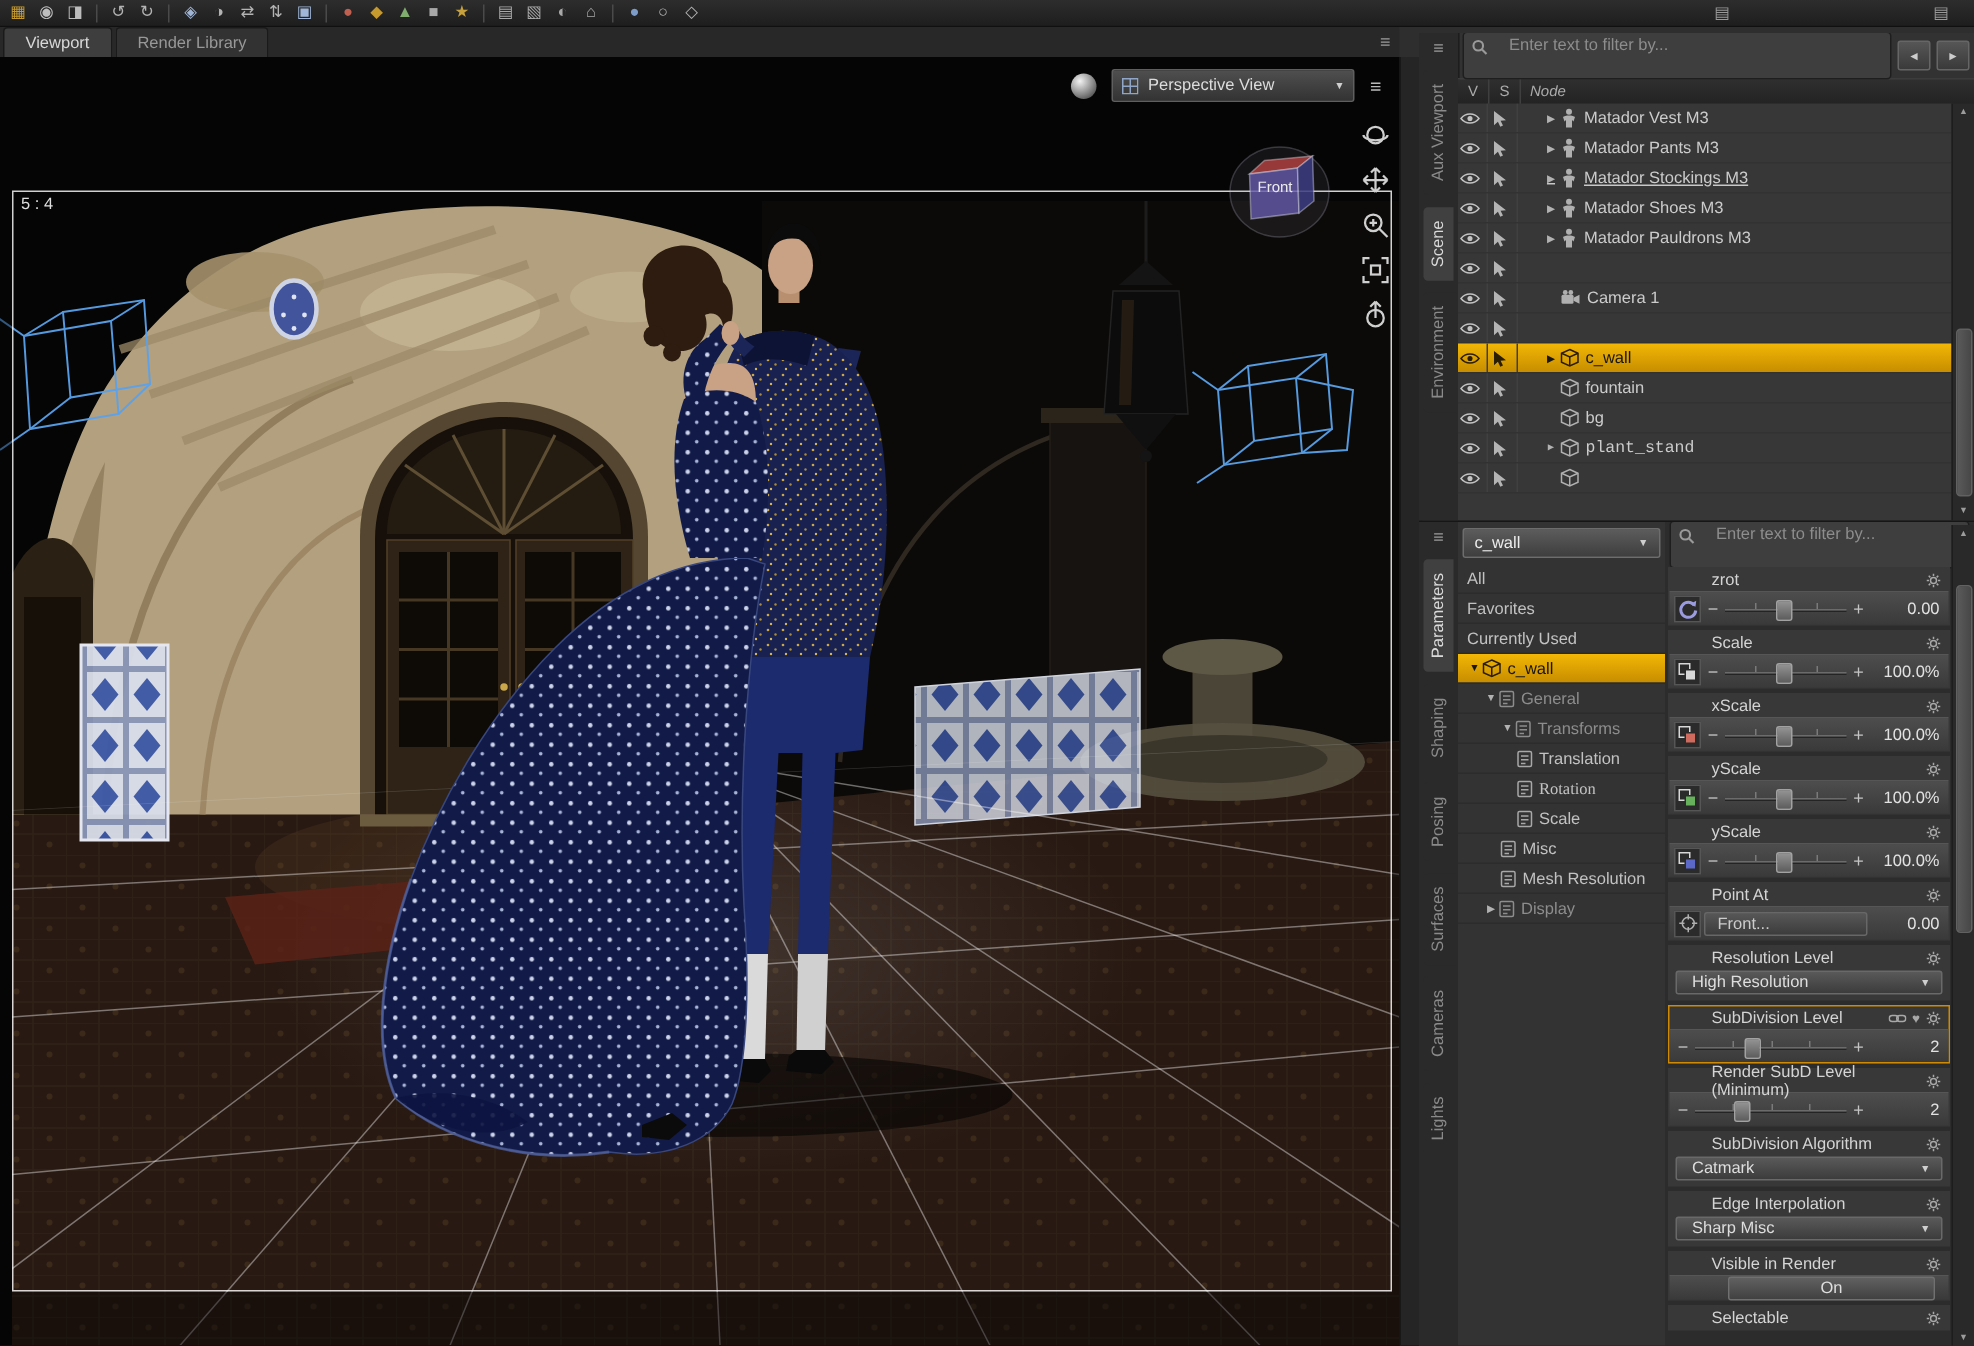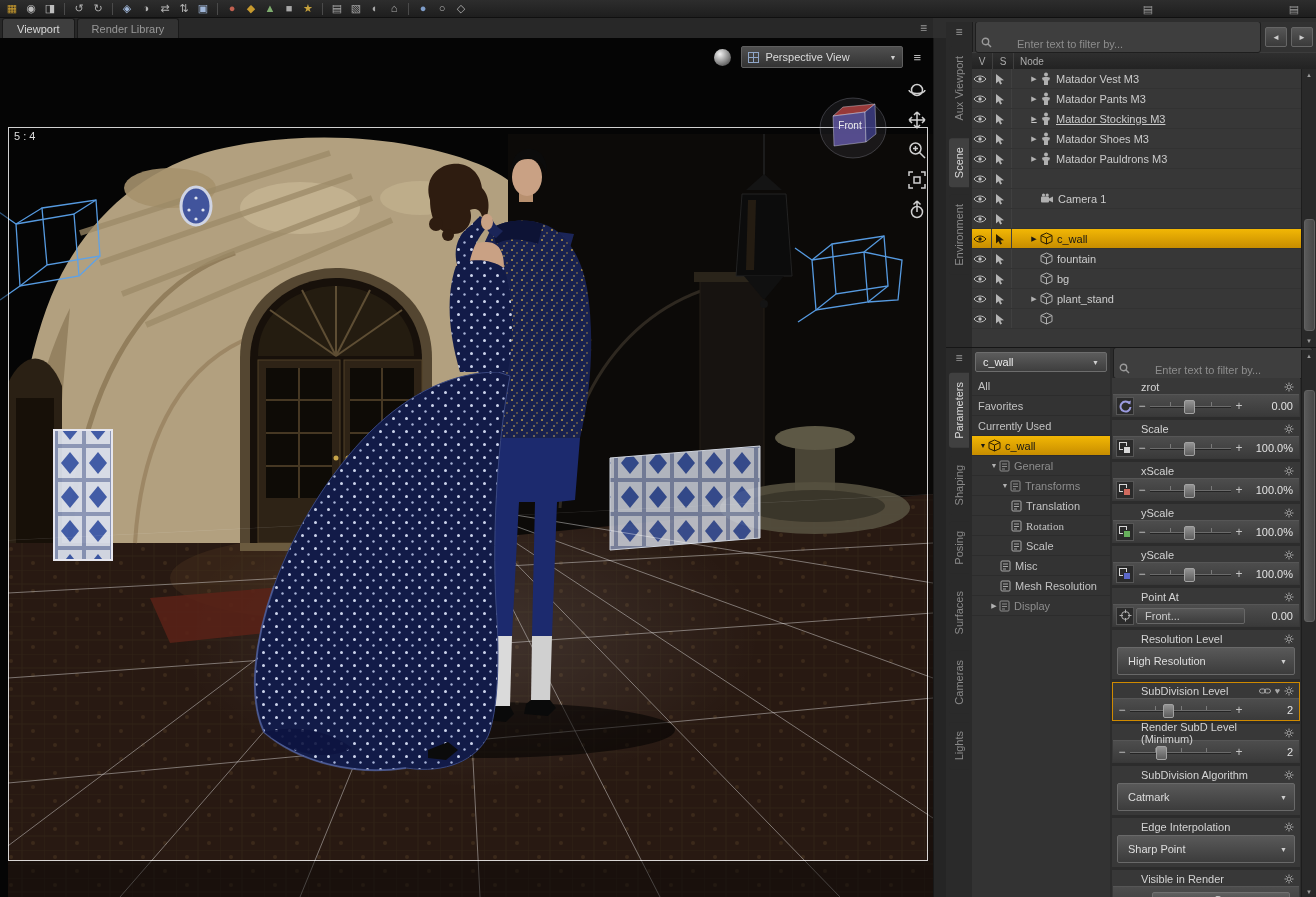--- a/index.html
+++ b/index.html
@@ -54,34 +54,34 @@
   #scene-panel{left:946px;top:22px;width:370px;height:325px;}
   #params-panel{left:946px;top:347px;width:370px;height:550px;border-top:1px solid #161616;}
   .side-strip{position:absolute;left:0;top:0;width:26px;height:100%;background:#2a2a2a;
               border-right:1px solid #1d1d1d;display:flex;flex-direction:column;align-items:center;}
   .strip-menu{color:#9a9a9a;font-size:12px;margin:3px 0 8px;}
   .vtab{writing-mode:vertical-rl;transform:rotate(180deg);padding:9px 4px;color:#8a8a8a;
         font-size:11px;background:#2a2a2a;margin-bottom:8px;border-radius:0 3px 3px 0;white-space:nowrap;}
   .vtab.active{background:#404040;color:#dadada;}
 
   .filter-row{display:flex;align-items:center;gap:4px;padding:5px 3px;height:30px;box-sizing:border-box;}
-  .search-box{flex:1;display:flex;align-items:flex-start;background:#3e3e3e;border:1px solid #1e1e1e;
-              border-radius:3px;height:20px;padding:15px 5px;gap:23px;box-sizing:border-box;}
+  .search-box{flex:1;display:flex;align-items:flex-end;background:#3e3e3e;border:1px solid #1e1e1e;
+              border-radius:3px;height:20px;padding:15px 5px;gap:12px;box-sizing:border-box;}
   .search-box input{flex:1;min-width:0;background:transparent;border:none;outline:none;color:#c0c0c0;
               font-size:11px;font-family:"Liberation Sans",sans-serif;}
   .search-box input::placeholder{color:#8d8d8d;}
   .fbtn{width:22px;height:20px;background:linear-gradient(#565656,#3a3a3a);border:1px solid #666;
         border-radius:2px;color:#cdcdcd;font-size:8px;display:flex;align-items:center;justify-content:center;box-sizing:border-box;}
 
   
   .scene-content{position:absolute;left:26px;top:0;right:0;bottom:0;}
   .tree-header{display:flex;height:17px;background:linear-gradient(#2f2f2f,#222222);
                border-top:1px solid #3c3c3c;border-bottom:1px solid #191919;color:#ababab;font-size:10px;}
   .th-v,.th-s{width:20px;text-align:center;border-right:1px solid #3f3f3f;line-height:17px;}
-  .th-node{flex:1;padding-left:6px;line-height:17px;}
+  .th-node{flex:1;padding-left:6px;line-height:17px;font-style:italic;}
   .tree-rows{position:absolute;left:0;right:14px;top:47px;bottom:0;overflow:hidden;background:#373737;}
   .srow{display:flex;align-items:center;height:20px;border-bottom:1px solid #323232;box-sizing:border-box;}
   .cellv,.cells{width:20px;height:100%;display:flex;justify-content:center;align-items:center;
                 border-right:1px solid #404040;box-sizing:border-box;}
   .cellmain{flex:1;display:flex;align-items:center;height:100%;}
   .arrow{width:12px;font-size:7px;color:#b2b2b2;text-align:center;flex:none;}
   .srow .ic{margin-right:4px;flex:none;}
   .nlabel{font-size:11px;color:#cccccc;white-space:nowrap;}
   .srow.sel{background:linear-gradient(#f2b705,#c78d00);}
   .srow.sel .nlabel{color:#161616;}
@@ -119,24 +119,24 @@
   .pic{width:18px;height:18px;background:#2b2b2b;border:1px solid #565656;display:flex;align-items:center;
        justify-content:center;box-sizing:border-box;flex:none;}
   .smin,.splus{width:12px;text-align:center;color:#c4c4c4;font-size:12px;flex:none;}
   .strack{flex:1;position:relative;height:16px;}
   .strack .line{position:absolute;left:0;right:0;top:8px;height:1px;background:#6b6b6b;box-shadow:0 1px 0 #242424;}
   .stick{position:absolute;top:4px;width:1px;height:4px;background:#7a7a7a;}
   .shandle{position:absolute;top:2px;width:9px;height:12px;margin-left:-4px;
            background:linear-gradient(#939393,#5d5d5d);border:1px solid #a2a2a2;border-radius:2px;}
   .sval{width:46px;text-align:right;color:#e2e2e2;font-size:11px;padding-right:3px;flex:none;}
   .ctrl-body{padding:1px 4px 3px;}
-  .dd-btn{height:28px;background:linear-gradient(#595959,#3c3c3c);border:1px solid #696969;border-radius:2px;
+  .dd-btn{height:16px;background:linear-gradient(#595959,#3c3c3c);border:1px solid #696969;border-radius:2px;
           display:flex;align-items:center;padding:0 10px;color:#dedede;position:relative;box-sizing:border-box;}
   .dd-btn .dd{position:absolute;right:7px;}
-  .toggle-row{height:27px;display:flex;align-items:center;background:linear-gradient(#4d4d4d,#3a3a3a);
+  .toggle-row{height:16px;display:flex;align-items:center;background:linear-gradient(#4d4d4d,#3a3a3a);
               border-top:1px solid #565656;padding:0 9px;box-sizing:border-box;}
   .on-btn{flex:1;margin-left:30px;height:16px;background:linear-gradient(#606060,#414141);
           border:1px solid #707070;border-radius:2px;color:#dedede;display:flex;align-items:center;
           justify-content:center;box-sizing:border-box;}
   .pa-field{flex:1;height:16px;background:linear-gradient(#575757,#3c3c3c);border:1px solid #676767;
             border-radius:2px;display:flex;align-items:center;padding:0 8px;color:#cccccc;box-sizing:border-box;}
 </style>
 </head>
 <body>
 
@@ -766,21 +766,21 @@
               </svg>
             </span>
           </span>
           <span class="cells">
             <span class="ic">
               <svg width="11" height="12" viewBox="0 0 11 12">
                 <path d="M2 1 L2 10.5 L4.6 8.2 L6.2 11.5 L8 10.7 L6.4 7.5 L10 7.2 Z" fill="#b4b4b4"></path>
               </svg>
             </span>
           </span>
-          <span class="cellmain" style="padding-left: 16px;">
+          <span class="cellmain" style="padding-left: 16px; font-family: Liberation Mono, monospace;">
             <span class="arrow">▶</span>
             <span class="ic">
               <svg width="13" height="13" viewBox="0 0 13 13" fill="none" stroke="#b0b0b0">
                 <path d="M6.5 1 L12 3.5 L12 9.5 L6.5 12 L1 9.5 L1 3.5 Z"></path>
                 <path d="M1 3.5 L6.5 6 L12 3.5 M6.5 6 L6.5 12"></path>
               </svg>
             </span>
             <span class="nlabel">plant_stand</span>
           </span>
         </div>
@@ -1225,21 +1225,21 @@
               <span class="ic">
                 <svg width="10" height="10" viewBox="0 0 10 10" fill="none" stroke="#a8a8a8">
                   <circle cx="5" cy="5" r="2"></circle>
                   <path d="M5 0.5 V2 M5 8 V9.5 M0.5 5 H2 M8 5 H9.5 M1.8 1.8 L2.9 2.9 M7.1 7.1 L8.2 8.2 M8.2 1.8 L7.1 2.9 M2.9 7.1 L1.8 8.2"></path>
                 </svg>
               </span>
             </span>
           </div>
           <div class="ctrl-body">
             <div class="dd-btn">
-              <span class="ddv">Sharp Point</span>
+              <span class="ddv">Sharp Misc</span>
               <span class="dd">▼</span>
             </div>
           </div>
         </div>
         <div class="ctrl">
           <div class="ctrl-label">
             <span class="lbl">Visible in Render</span>
             <span class="ctrl-flags">
               <span class="ic">
                 <svg width="10" height="10" viewBox="0 0 10 10" fill="none" stroke="#a8a8a8">

